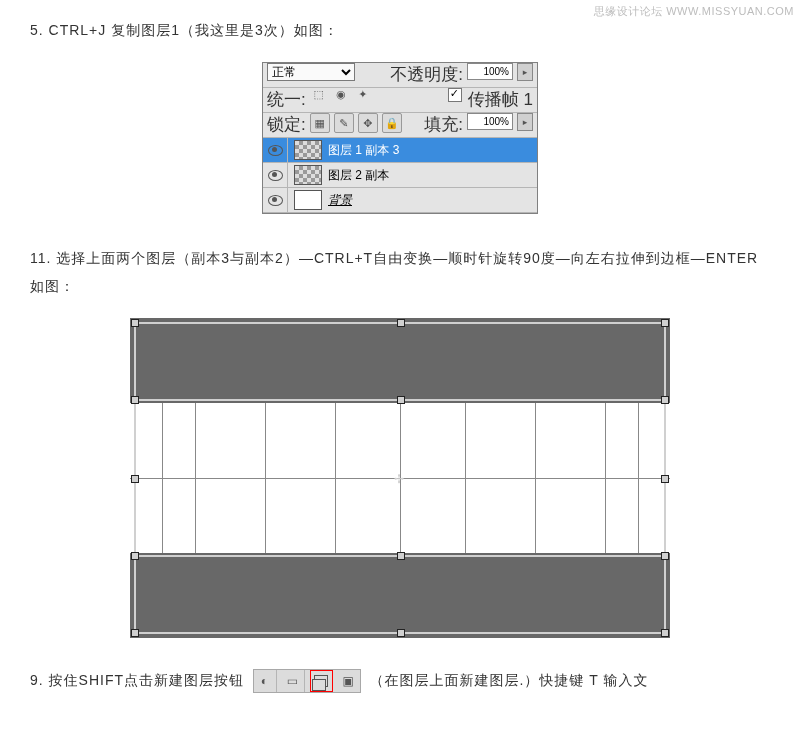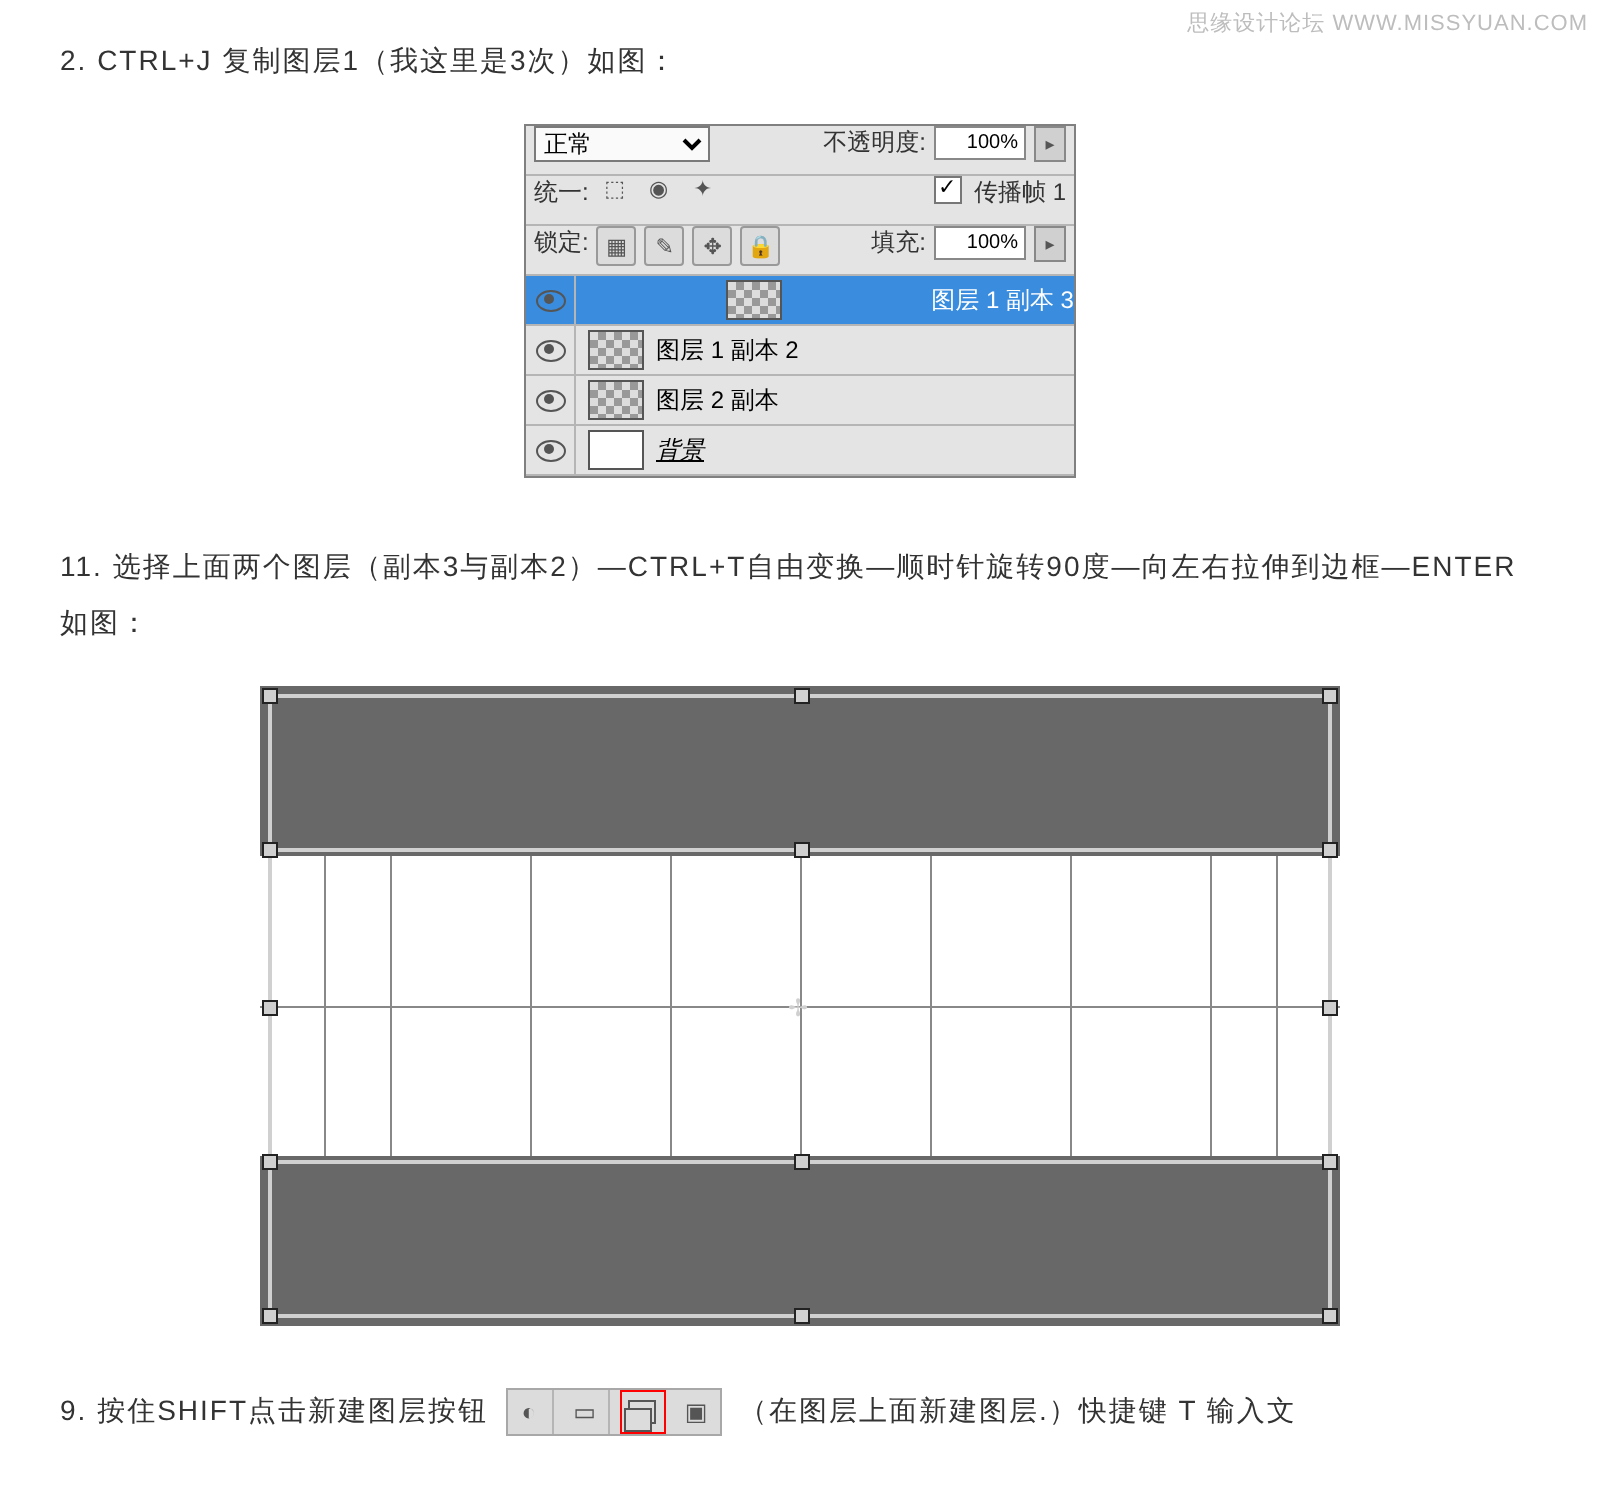--- a/index.html
+++ b/index.html
@@ -43,21 +43,21 @@
   padding: 0 4px;
   gap: 4px;
 }
 select.blend {
   height: 18px;
   font-size: 12px;
   width: 88px;
   background: #fafafa;
   border: 1px solid #7a7a7a;
 }
-.label-sm { font-size: 12px; color: #333; }
+.label-sm { font-size: 17px; color: #333; }
 .val-box {
   width: 38px;
   height: 15px;
   border: 1px solid #888;
   background: #fff;
   font-size: 10px;
   text-align: right;
   padding: 0 3px;
 }
 .tribtn {
@@ -104,21 +104,21 @@
   max-height: 140px;
   overflow: hidden;
 }
 .layeritem {
   height: 24px;
   border-bottom: 1px solid #b5b5b5;
   background: #e4e4e4;
   display: flex;
   align-items: center;
 }
-.layeritem.sel { background: #3a8cde; color: #fff; justify-content: space-between; }
+.layeritem.sel { background: #3a8cde; color: #fff; }
 .vis {
   width: 24px; height: 24px;
   border-right: 1px solid #b5b5b5;
   display: flex;
   align-items: center;
   justify-content: center;
 }
 .eye {
   width: 13px; height: 9px;
   border: 1px solid #555;
@@ -232,21 +232,21 @@
   background: #dcdcdc;
 }
 </style>
 </head>
 <body>
 
 <div class="watermark">思缘设计论坛   WWW.MISSYUAN.COM</div>
 
 <div class="content">
 
-  <p class="para">2. CTRL+J  复制图层1（我这里是3次）如图：</p>
+  <p class="para">5. CTRL+J  复制图层1（我这里是3次）如图：</p>
 
   <div class="layers">
     <div class="row">
       <select class="blend">
         <option>正常</option>
       </select>
       <span class="spacer"></span>
       <span class="label-sm">不透明度:</span>
       <input class="val-box" value="100%" style="">
       <span class="tribtn">▸</span>
@@ -273,27 +273,20 @@
     </div>
 
     <div class="layerlist">
       <div id="layers-mount">
           <div class="layeritem sel">
             <div class="vis">
               <div class="eye"></div>
             </div>
             <div class="thumb "></div>
             <span class="lname">图层 1 副本 3</span>
-          </div>
-          <div class="layeritem">
-            <div class="vis">
-              <div class="eye"></div>
-            </div>
-            <div class="thumb "></div>
-            <span class="lname">图层 1 副本 2</span>
           </div>
           <div class="layeritem">
             <div class="vis">
               <div class="eye"></div>
             </div>
             <div class="thumb "></div>
             <span class="lname">图层 2 副本</span>
           </div>
           <div class="layeritem italic">
             <div class="vis">

